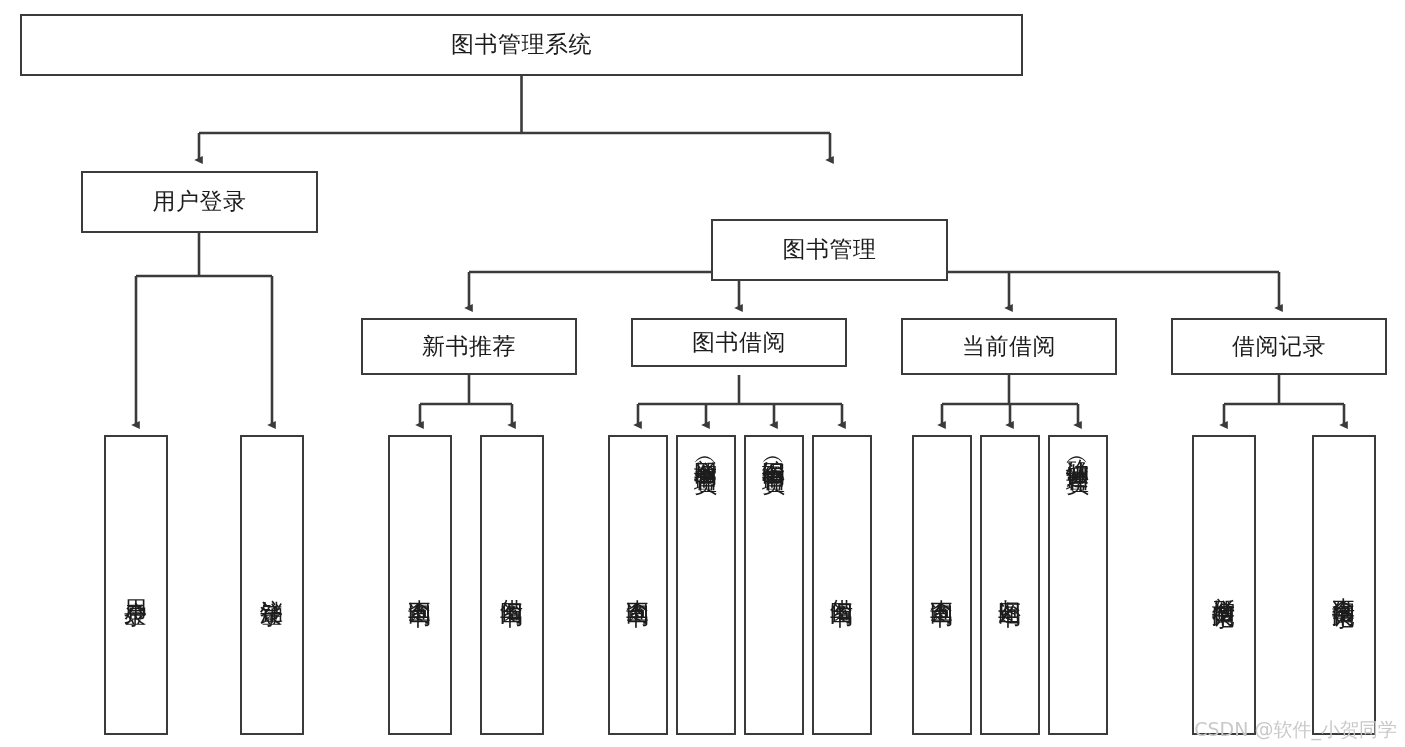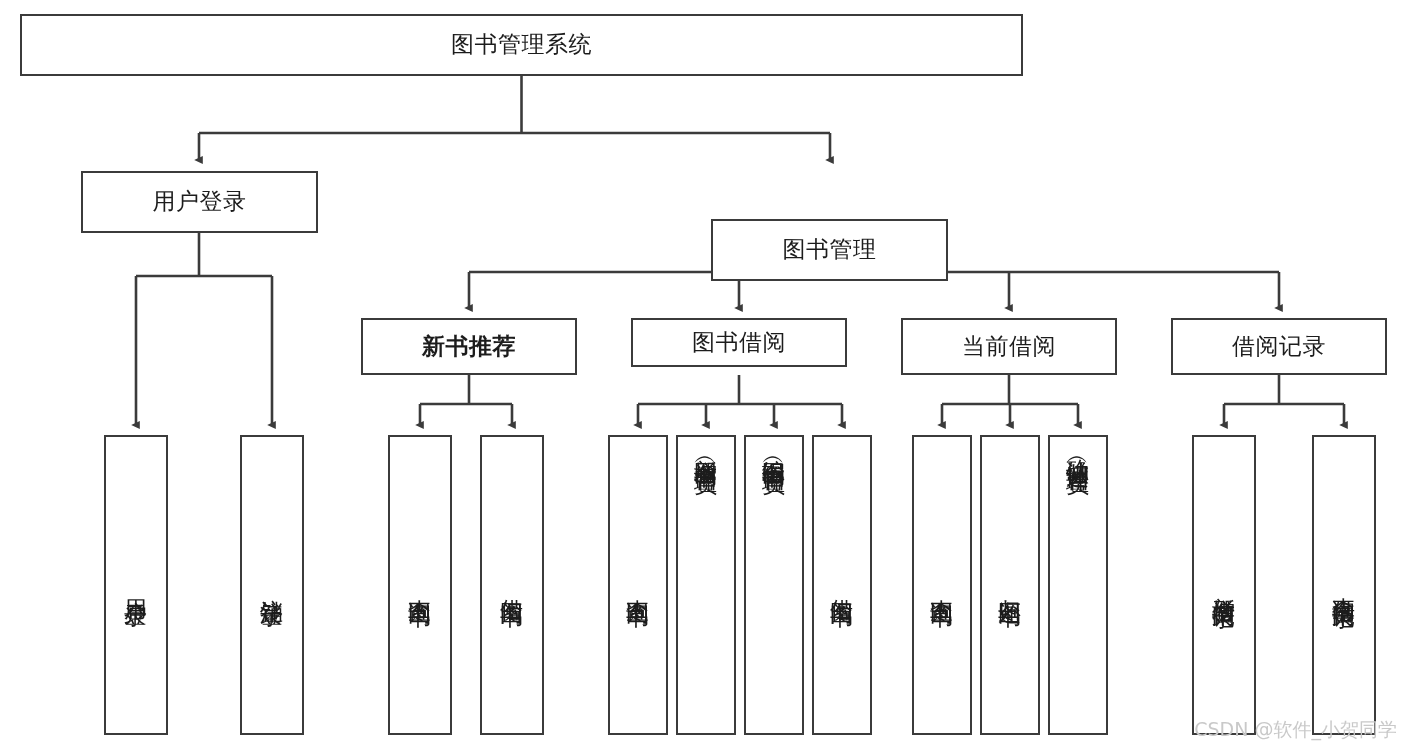--- a/index.html
+++ b/index.html
@@ -122,21 +122,21 @@
   </div>
 
   <div class="node h-node" style="left:81px;top:171px;width:237px;height:62px;">
     <span class="node-label">用户登录</span>
   </div>
 
   <div class="node h-node" style="left:711px;top:171px;width:237px;height:62px;margin-top:48px;">
     <span class="node-label">图书管理</span>
   </div>
 
-  <div class="node h-node" style="left:361px;top:318px;width:216px;height:57px;font-weight:bold;">
+  <div class="node h-node" style="left:361px;top:318px;width:216px;height:57px;">
     <span class="node-label">新书推荐</span>
   </div>
 
   <div class="node h-node" style="left:631px;top:318px;width:216px;height:49px;">
     <span class="node-label">图书借阅</span>
   </div>
 
   <div class="node h-node" style="left:901px;top:318px;width:216px;height:57px;">
     <span class="node-label">当前借阅</span>
   </div>

